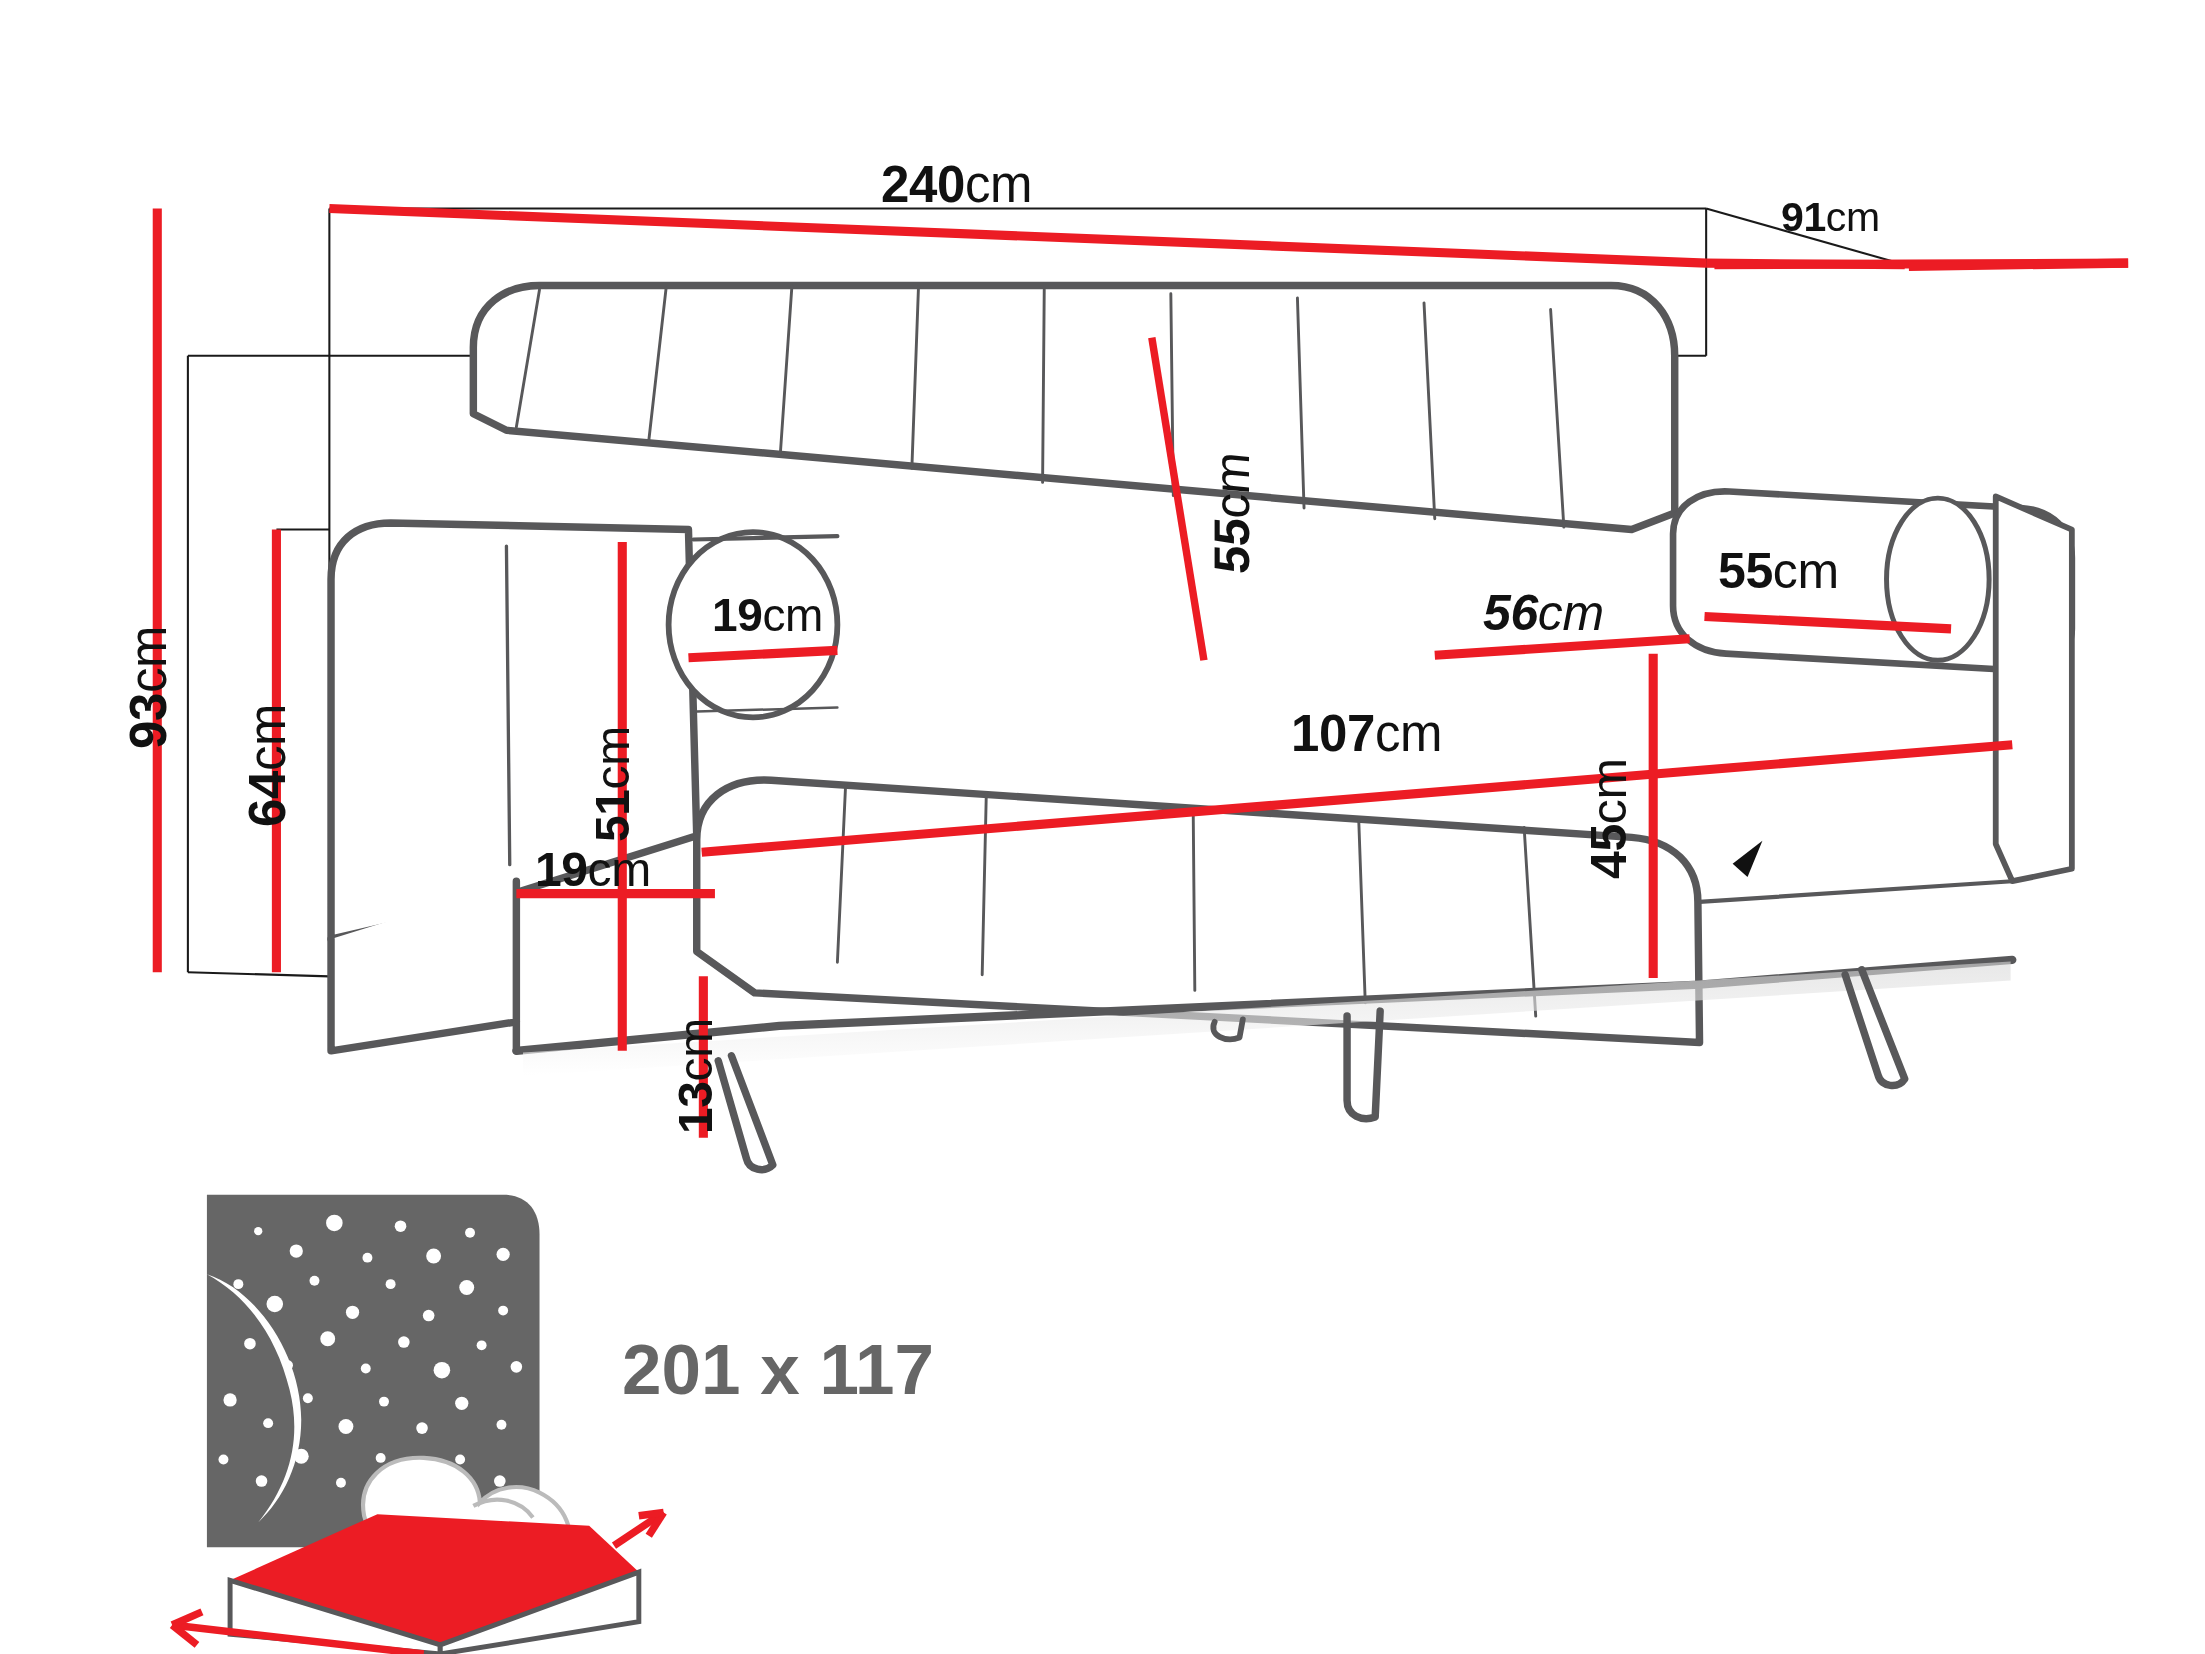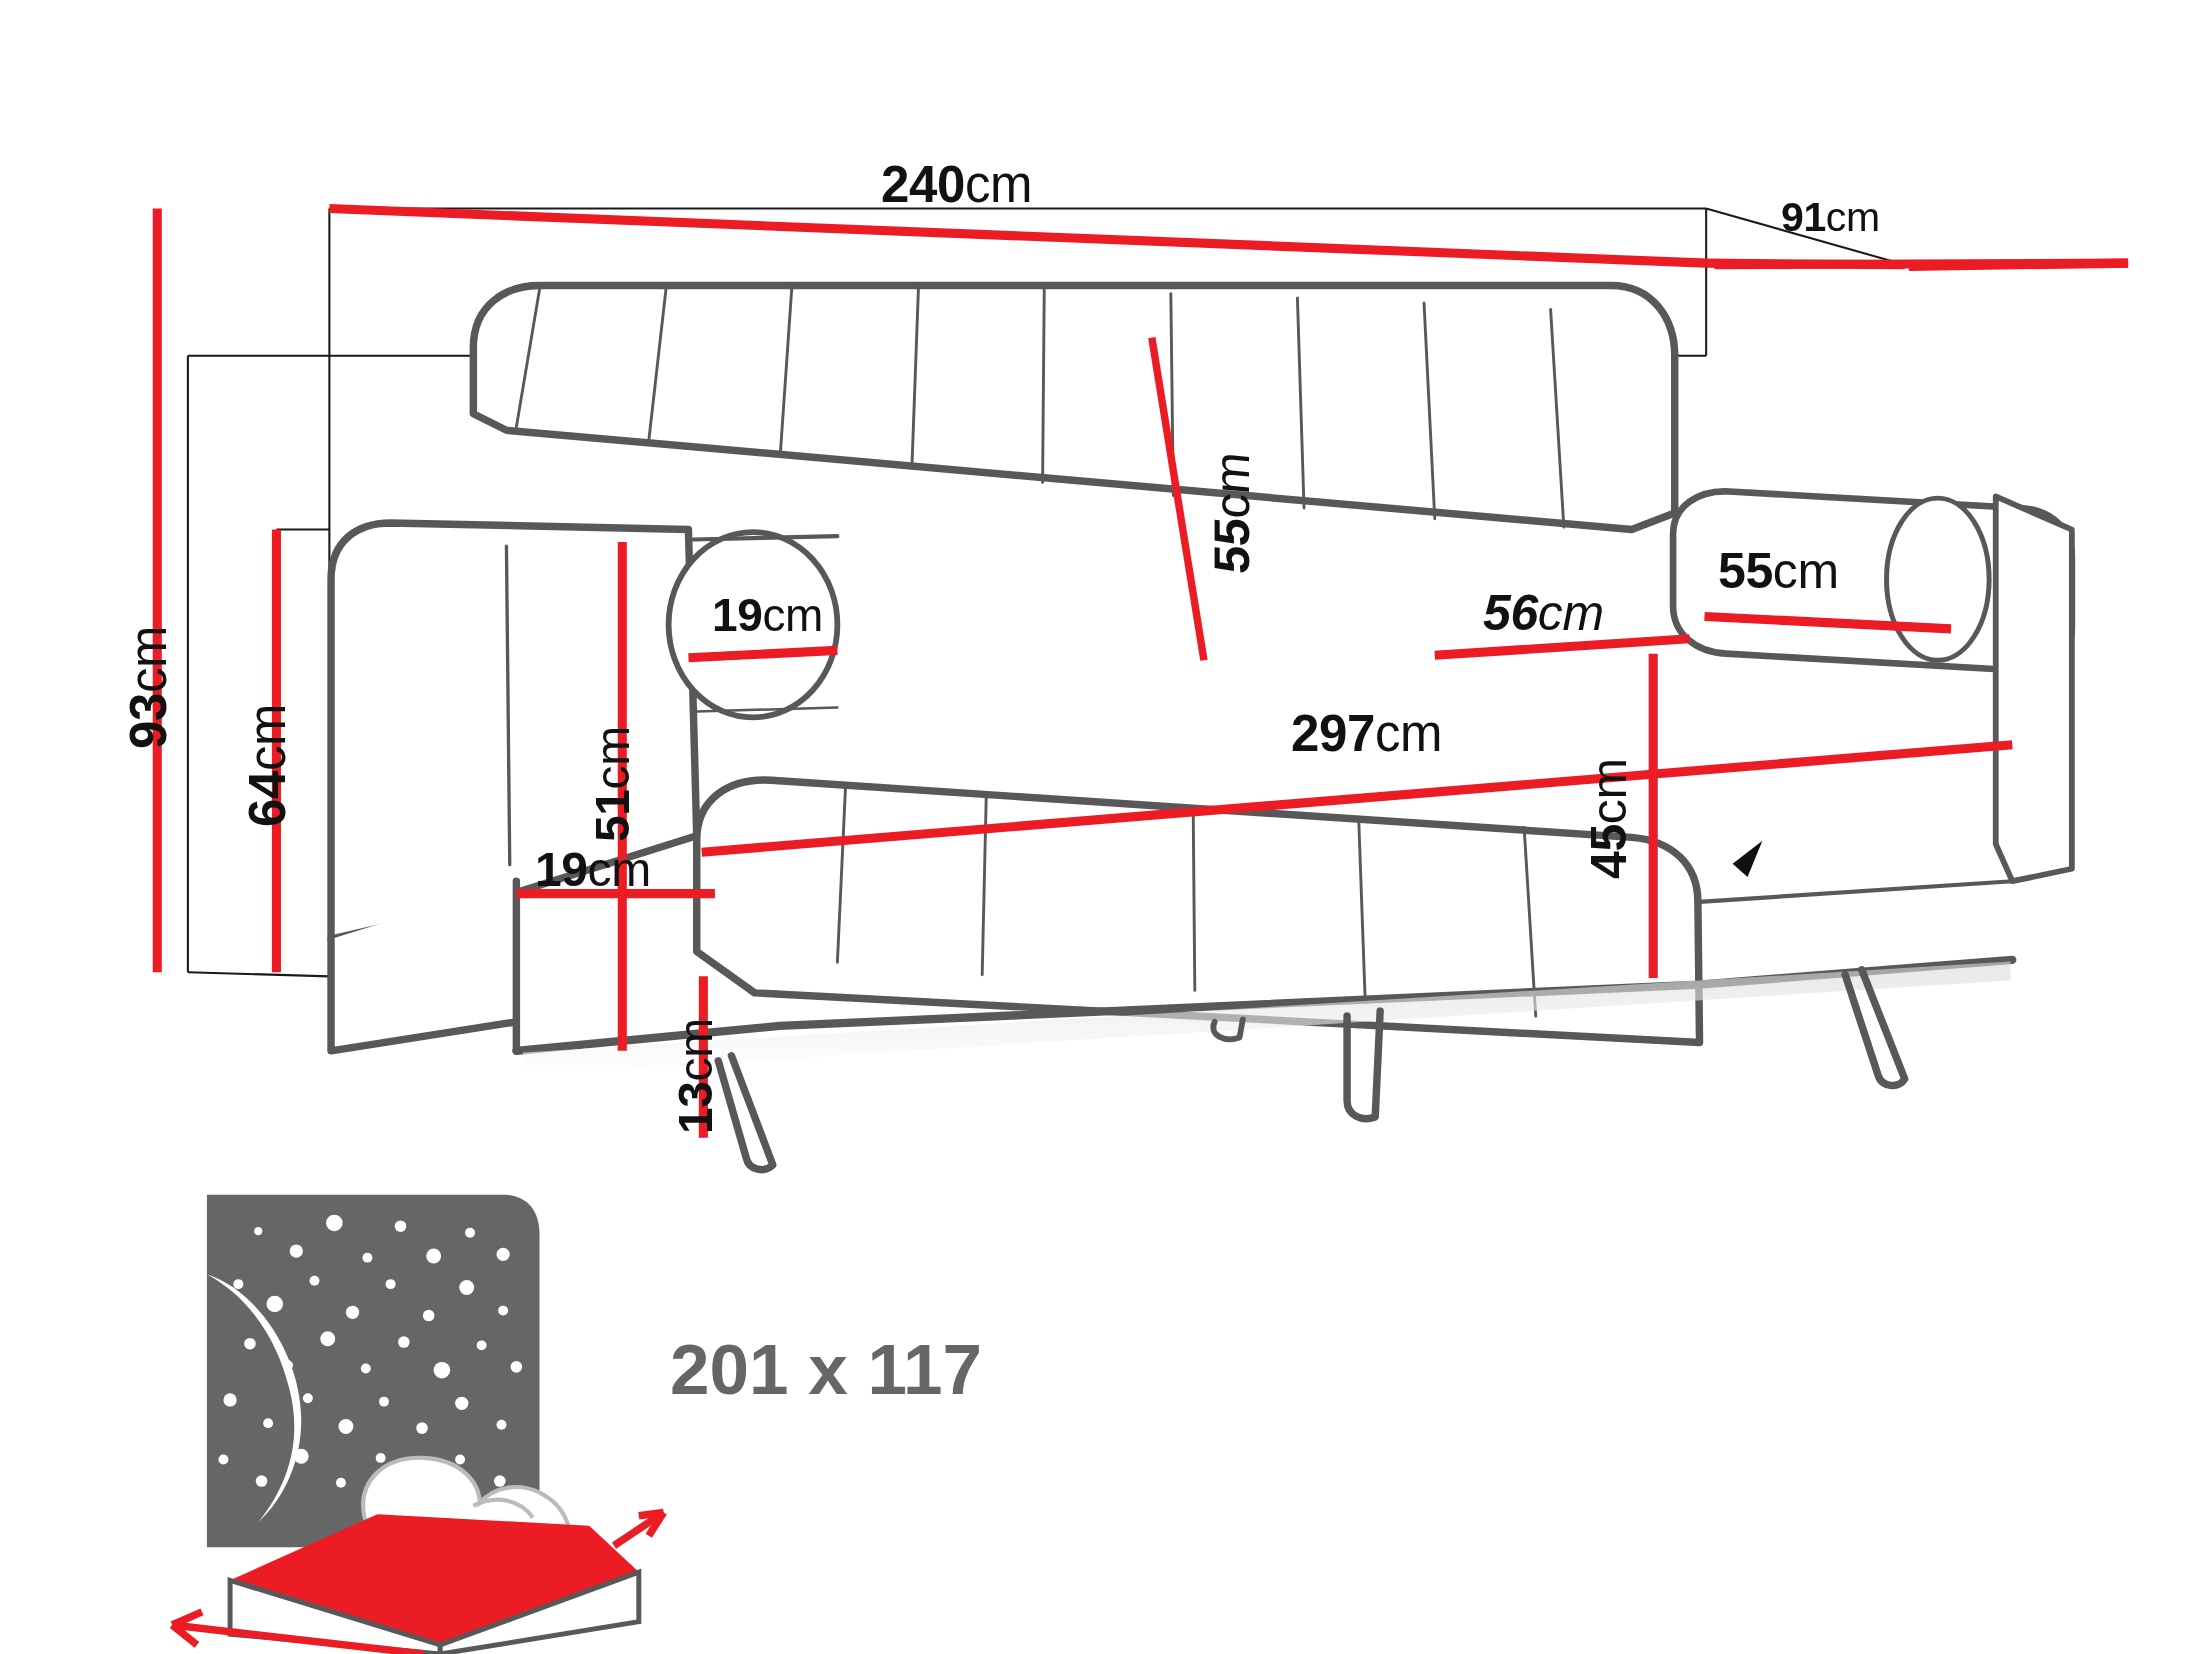--- a/index.html
+++ b/index.html
@@ -317,23 +317,23 @@
 
   <div class="dim-label" style="left:1473px; top:588px; font-size:50px;font-style:italic;">
     <span class="num">56</span><span class="unit">cm</span>
   </div>
 
   <div class="dim-label" style="left:1708px; top:546px; font-size:50px;">
     <span class="num">55</span><span class="unit">cm</span>
   </div>
 
   <div class="dim-label" style="left:1281px; top:708px; font-size:51px;">
-    <span class="num">297</span><span class="unit">cm</span>
+    <span class="num">107</span><span class="unit">cm</span>
   </div>
 
   <div class="dim-label rot90" style="left:1574px; top:879px; font-size:50px;">
     <span class="num">45</span><span class="unit">cm</span>
   </div>
 
-  <div class="bed-label" style="left:612px; top:1334px; font-size:71px;margin-left:48px;">201 x 117</div>
+  <div class="bed-label" style="left:612px; top:1334px; font-size:71px;">201 x 117</div>
 
 </div>
 
 
 </body></html>

